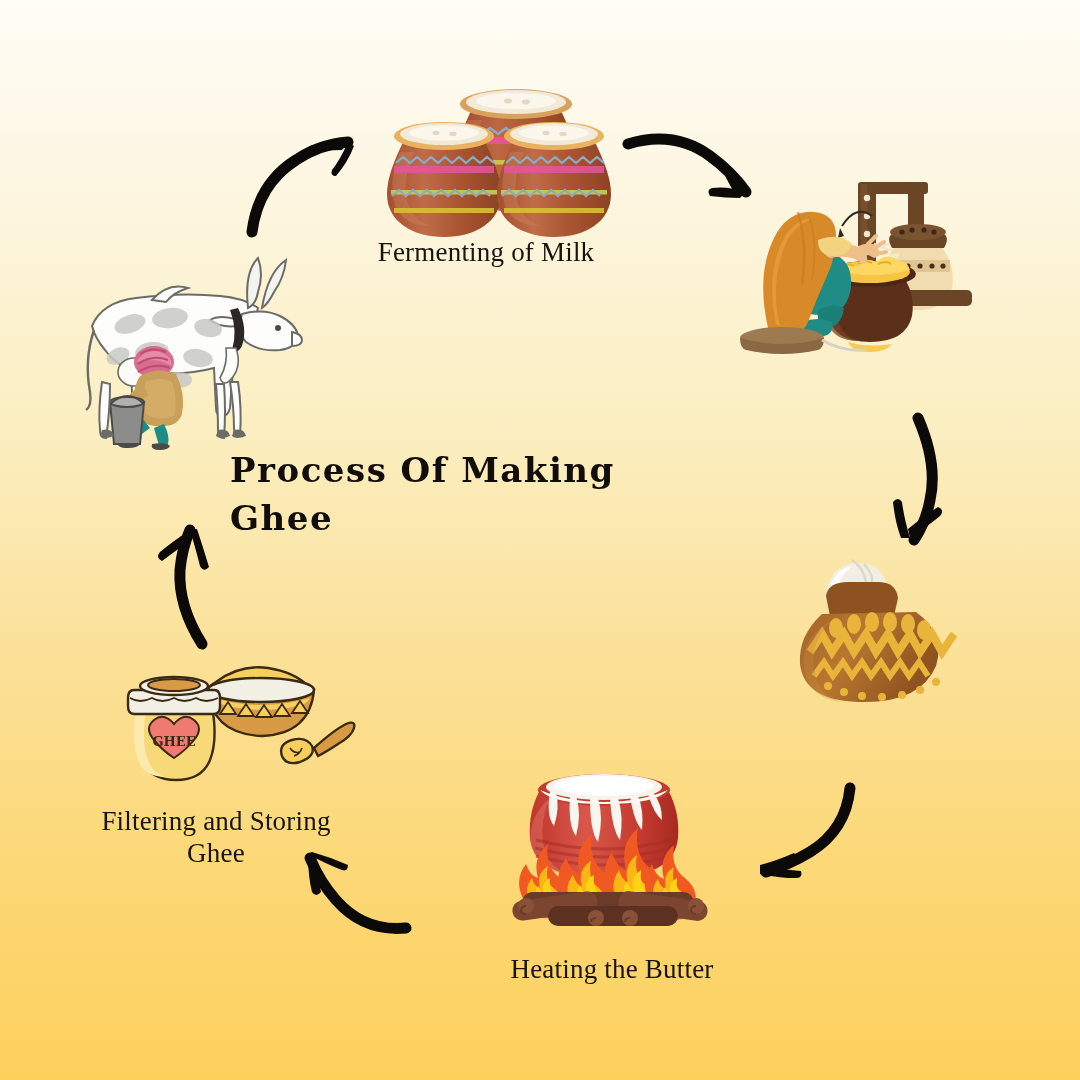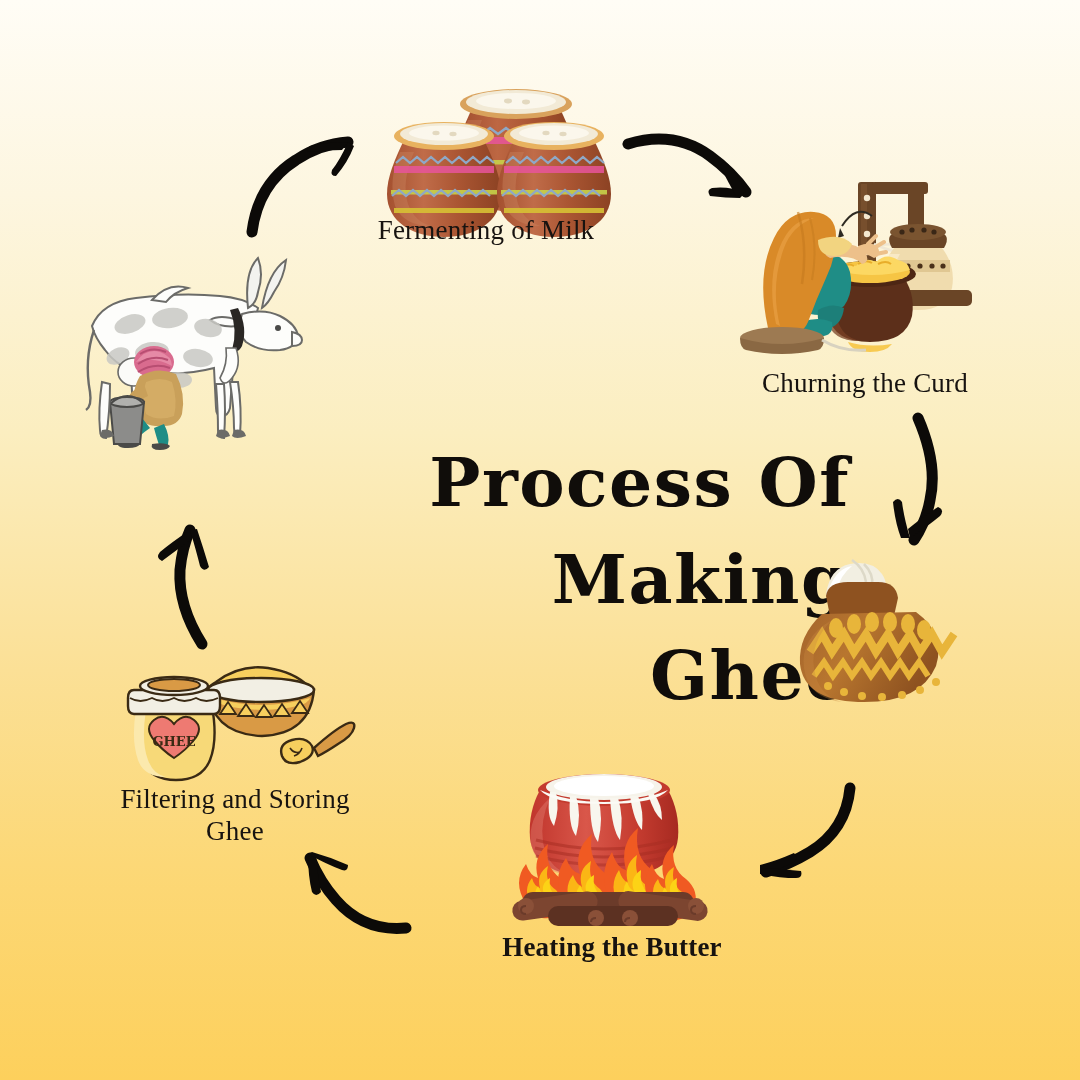--- a/index.html
+++ b/index.html
@@ -10,28 +10,28 @@
   #canvas{
     position:relative;width:1080px;height:1080px;
     background:linear-gradient(to bottom,#fffdf6 0%,#fdf6e0 18%,#fbeec0 40%,#fbe096 62%,#fcd877 80%,#fdd05c 100%);
     overflow:hidden;
   }
   .art{position:absolute;}
   .label{
     position:absolute;text-align:center;
     font-family:"Liberation Serif", serif;
     color:#171310;font-size:27px;line-height:1.18;
-    letter-spacing:.2px;white-space:pre-line;
+    letter-spacing:.2px;white-space:pre-line;margin-top:22px;
   }
   #title{
     position:absolute;left:50%;transform:translateX(-50%);
-    top:434px;width:620px;text-align:right;
+    top:446px;width:620px;text-align:left;
     font-family:"DejaVu Serif", serif;
     font-weight:bold;color:#100d0a;
-    font-size:68px;line-height:1.42;letter-spacing:1.5px;
+    font-size:34px;line-height:1.42;letter-spacing:1.5px;
   }
   svg{display:block;overflow:visible;}
   .arrow{position:absolute;}
 </style>
 </head>
 <body>
 
 <div id="canvas">
 
   <div id="title">
@@ -164,21 +164,20 @@
 
       <path d="M78 150 q14-2 20 4 q-2 6 -12 6 q-12 0 -8-10z" fill="#edc08a"></path>
 
       <ellipse cx="60" cy="156" rx="42" ry="11" fill="#9d7a52"></ellipse>
       <path d="M18 156 q0 10 6 12 q36 8 72 0 q6-2 6-12 q-42 12 -84 0z" fill="#8a6843"></path>
 
       <path d="M126 160 q20 6 44 2 q-6 8 -22 8 q-18 0 -22-10z" fill="#f6c544" opacity=".9"></path>
       <path d="M100 158 q20 12 44 10" stroke="#d8d2c0" stroke-width="3" fill="none"></path>
     </svg>
   </div>
-  <div class="label" style="left:725px;top:368px;width:280px;">Churning the Curd</div>
 
   <div class="art" style="left:792px;top:540px;width:186px;height:164px;">
     <svg width="186" height="164" viewBox="0 0 186 164">
       <defs>
         <linearGradient id="bpot" x1="0" y1="0" x2="1" y2="0.4">
           <stop offset="0" stop-color="#a4642c"></stop>
             <stop offset=".45" stop-color="#b8762f"></stop>
           <stop offset="1" stop-color="#8e5220"></stop>
         </linearGradient>
       </defs>
@@ -274,21 +273,21 @@
           <path d="M28 150 q-5 0 -5 4 q0 4 5 4" fill="none" stroke="#6b3b2a" stroke-width="2"></path>
         <circle cx="198" cy="150" r="8" fill="#8a5038"></circle>
           <path d="M198 150 q-5 0 -5 4 q0 4 5 4" fill="none" stroke="#6b3b2a" stroke-width="2"></path>
         <circle cx="98" cy="162" r="8" fill="#8a5038"></circle>
           <path d="M98 162 q-5 0 -5 4" fill="none" stroke="#6b3b2a" stroke-width="2"></path>
         <circle cx="132" cy="162" r="8" fill="#8a5038"></circle>
           <path d="M132 162 q-5 0 -5 4" fill="none" stroke="#6b3b2a" stroke-width="2"></path>
       </g>
     </svg>
   </div>
-  <div class="label" style="left:472px;top:932px;width:280px;font-weight:bold;">Heating the Butter</div>
+  <div class="label" style="left:472px;top:932px;width:280px;">Heating the Butter</div>
 
   <div class="art" style="left:122px;top:636px;width:230px;height:158px;">
     <svg width="230" height="158" viewBox="0 0 230 158">
 
       <path d="M94 46 q24-18 52-14 q26 4 40 18 q-6 8 -18 6 q12 10 -4 12 q-14 2 -26-6 q-14 10 -28 2 q-12 8 -22-4 q-8-6 6-14z" fill="#f7cf5e" stroke="#3a2a14" stroke-width="2.4" stroke-linejoin="round"></path>
       <path d="M86 54 q46 14 106 0 q-4 44 -52 46 q-50-2-54-46z" fill="#d99a45" stroke="#3a2a14" stroke-width="2.4"></path>
       <ellipse cx="139" cy="54" rx="53" ry="12" fill="#f2efe4" stroke="#3a2a14" stroke-width="2.4"></ellipse>
       <path d="M92 62 q48 14 96 0 q-2 10 -48 12 q-46-2-48-12z" fill="#f7cf5e"></path>
       <g fill="#f7cf5e" stroke="#3a2a14" stroke-width="1.8">
         <path d="M98 78 l8-12 8 12z"></path>
@@ -307,21 +306,21 @@
       <ellipse cx="52" cy="49" rx="26" ry="6" fill="#d99a45" stroke="#3a2a14" stroke-width="2"></ellipse>
 
       <path d="M52 88 q-10-12 -20-4 q-10 8 0 20 q8 10 20 18 q12-8 20-18 q10-12 0-20 q-10-8-20 4z" fill="#ee7a72" stroke="#3a2a14" stroke-width="2"></path>
       <text x="52" y="110" font-family="DejaVu Serif, serif" font-size="13" font-weight="bold" fill="#3a2a14" text-anchor="middle">GHEE</text>
 
       <path d="M178 126 q-14 4 -18-6 q-4-12 10-16 q14-4 20 6 q4 10 -12 16z" fill="#f7cf5e" stroke="#3a2a14" stroke-width="2.4"></path>
       <path d="M168 112 q4 6 10 4 M172 120 q6-2 8-8" stroke="#3a2a14" stroke-width="1.6" fill="none"></path>
       <path d="M192 112 q20-18 32-24 q10-4 8 4 q-2 8 -16 16 q-12 8 -20 12z" fill="#d99a45" stroke="#3a2a14" stroke-width="2.4"></path>
     </svg>
   </div>
-  <div class="label" style="left:100px;top:784px;width:270px;">Filtering and Storing
+  <div class="label" style="left:81px;top:784px;width:270px;">Filtering and Storing
 Ghee</div>
 
   <div class="art" style="left:66px;top:252px;width:240px;height:196px;">
     <svg width="240" height="196" viewBox="0 0 240 196">
 
       <path d="M26 74 q10-24 44-28 q46-6 84-2 q24 2 38 12 q-6 28 -22 34 q-4 36 -6 66 q-2 8 -8 8 q-6 0-6-8 l-2-40
                q-30 8 -64 4 l-4 42 q-1 8 -7 8 q-6 0 -6-8 l-2-44 q-16-6 -26-20 q-10-12 -13-24z" fill="#fdfdfb" stroke="#6b6b68" stroke-width="2"></path>
 
       <path d="M86 48 q16-18 36-12 q-14 4 -22 14z" fill="#fdfdfb" stroke="#6b6b68" stroke-width="2"></path>
 

